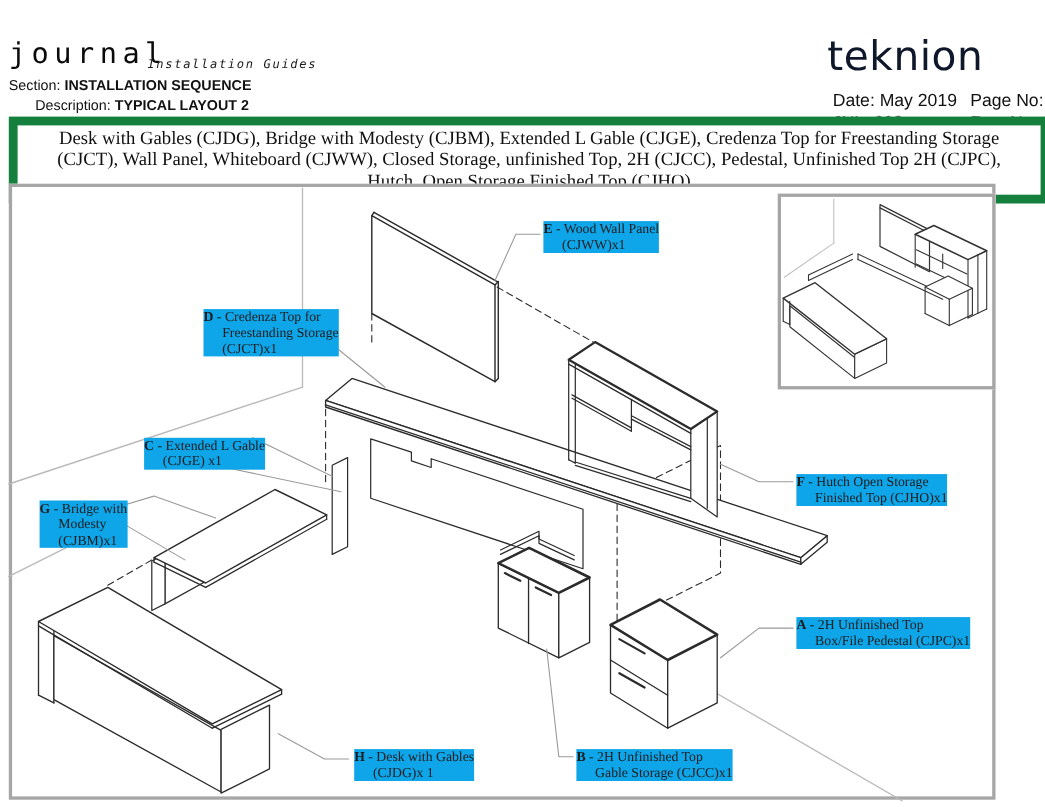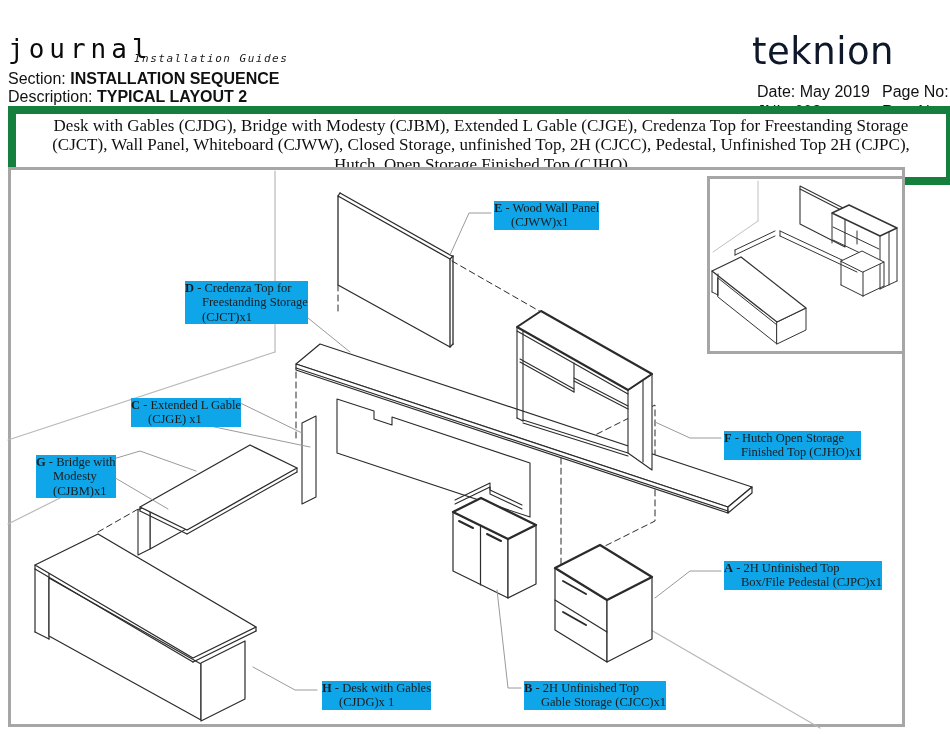--- a/index.html
+++ b/index.html
@@ -3,24 +3,24 @@
 <meta charset="utf-8">
 <style>
   html,body{margin:0;padding:0;background:#fff;}
   .page{position:relative;width:950px;height:734px;background:#fff;overflow:hidden;
         font-family:"Liberation Sans",sans-serif;color:#111;}
   
   .brand{position:absolute;left:8px;top:34px;font-family:"DejaVu Sans Mono",monospace;
          font-size:26px;letter-spacing:5px;color:#0a0a0a;}
   .brand-sub{position:absolute;left:134px;top:52px;font-family:"DejaVu Sans Mono",monospace;
          font-style:italic;font-size:11px;letter-spacing:1.5px;color:#1a1a1a;}
-  .hdr-row{position:absolute;left:8px;font-size:16px;color:#111;}
+  .hdr-row{position:absolute;left:8px;font-size:13px;color:#111;}
   .hdr-row b{font-weight:700;}
   .row-section{top:70px;}
-  .row-desc{top:88px;}
+  .row-desc{top:88px;margin-left:24px;}
   .logo{position:absolute;left:752px;top:30px;font-family:"DejaVu Sans",sans-serif;
         font-size:37px;color:#0f172a;letter-spacing:0.5px;}
   .doc-meta{position:absolute;left:757px;top:82px;font-size:16px;line-height:1.25;display:flex;gap:12px;}
   .doc-meta .col div{white-space:nowrap;}
   
   .title-block{position:absolute;left:8px;top:106px;width:930px;border:8px solid #15803d;
         background:#fff;text-align:center;font-family:"Liberation Serif",serif;
         font-size:17px;line-height:1.14;color:#101010;padding:2px 0 3px;}
   .title-block div{white-space:nowrap;}
   

